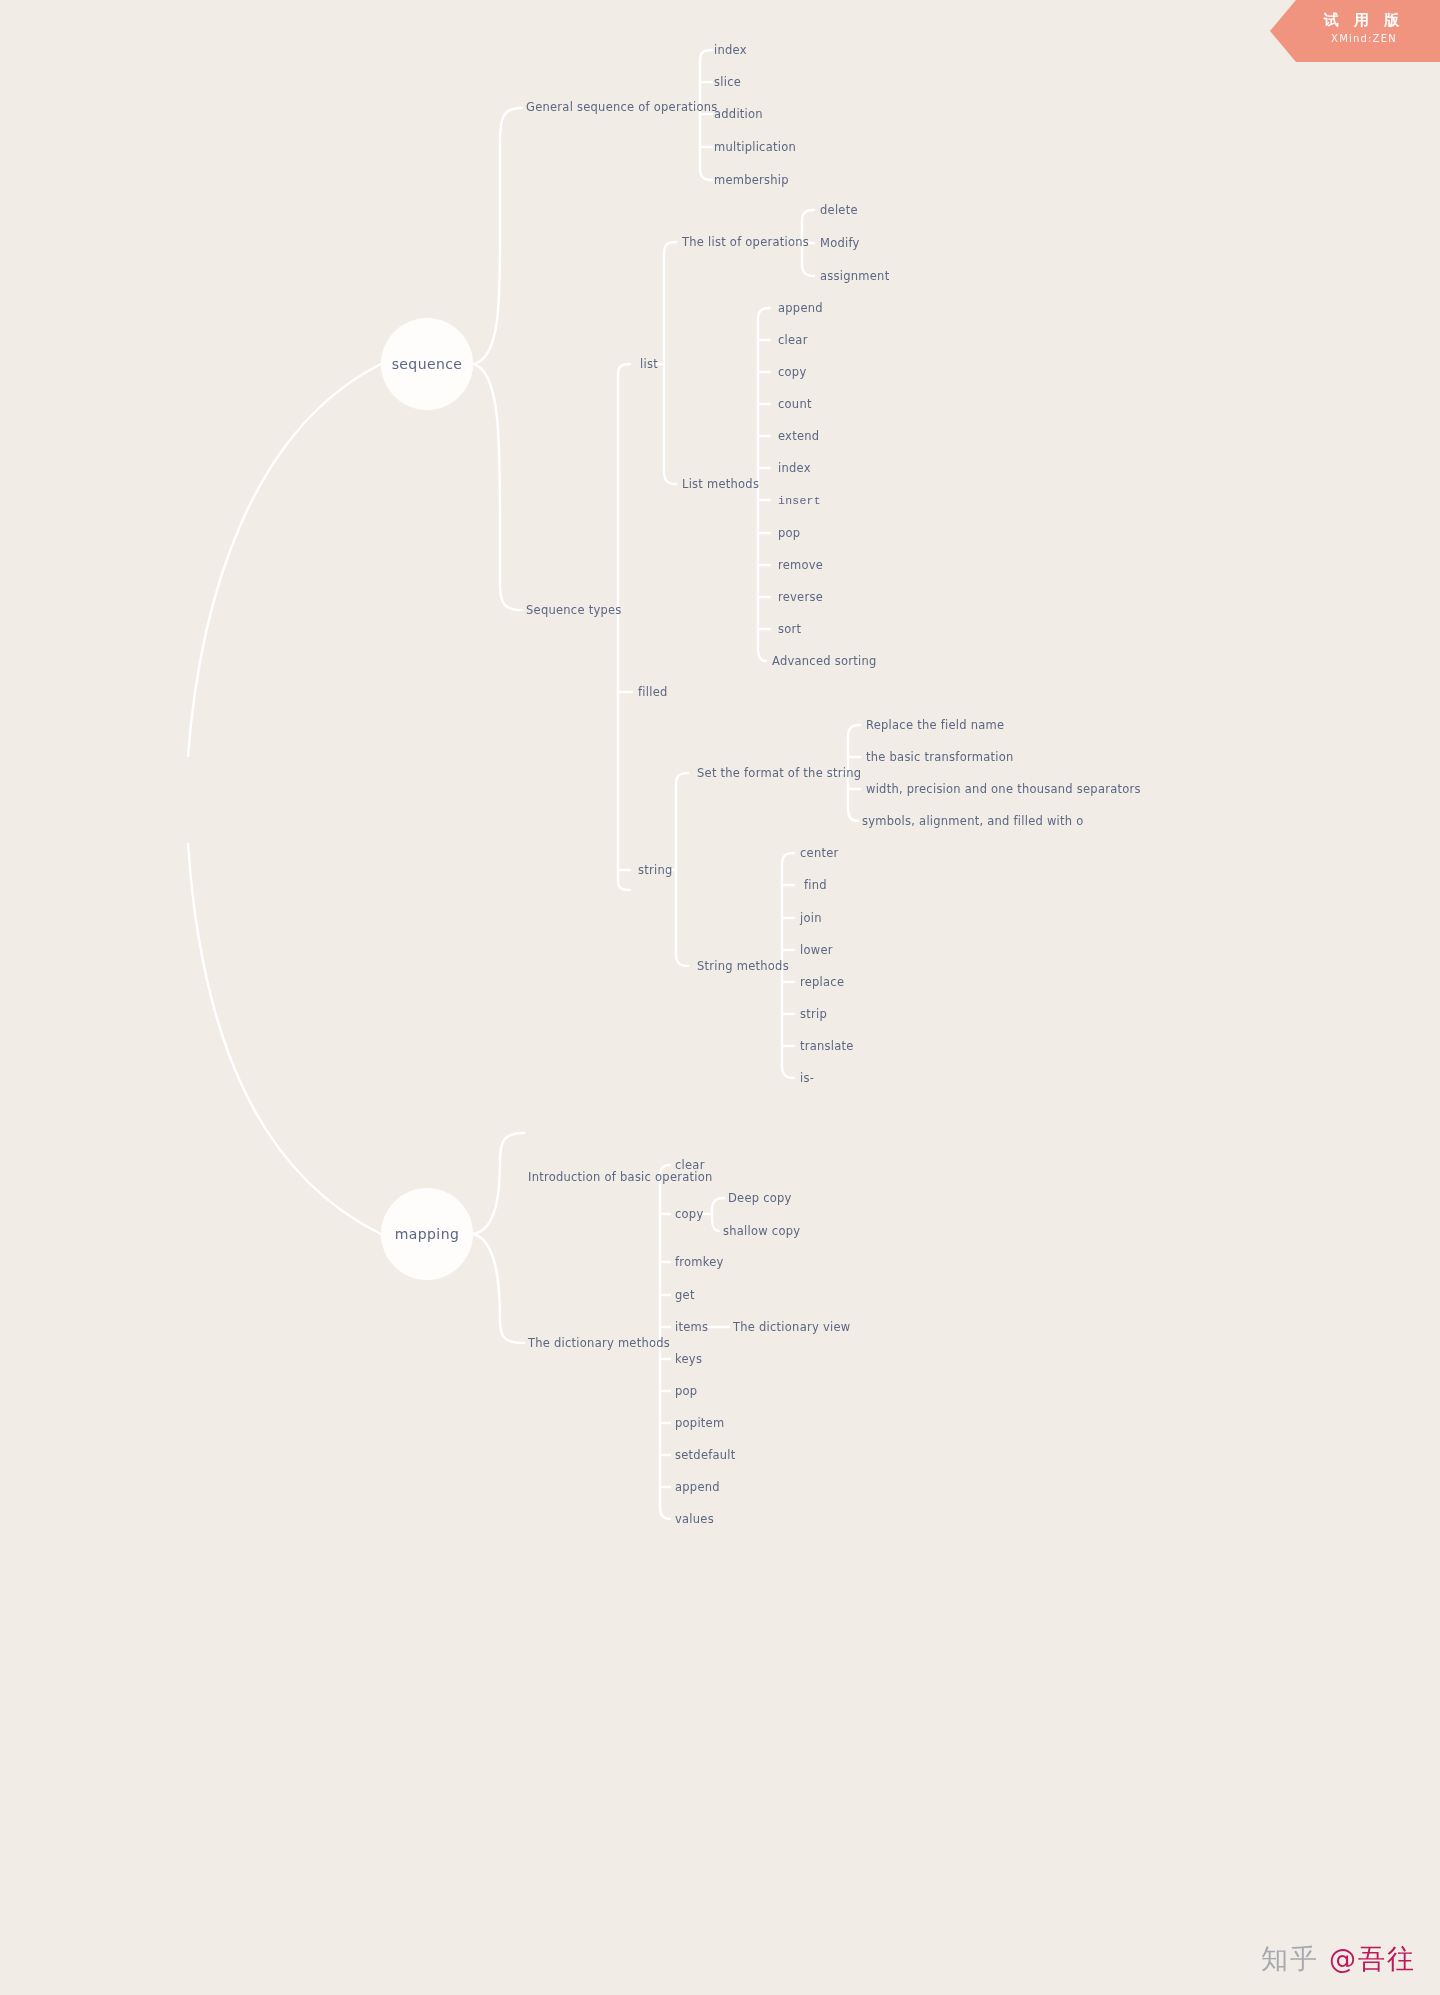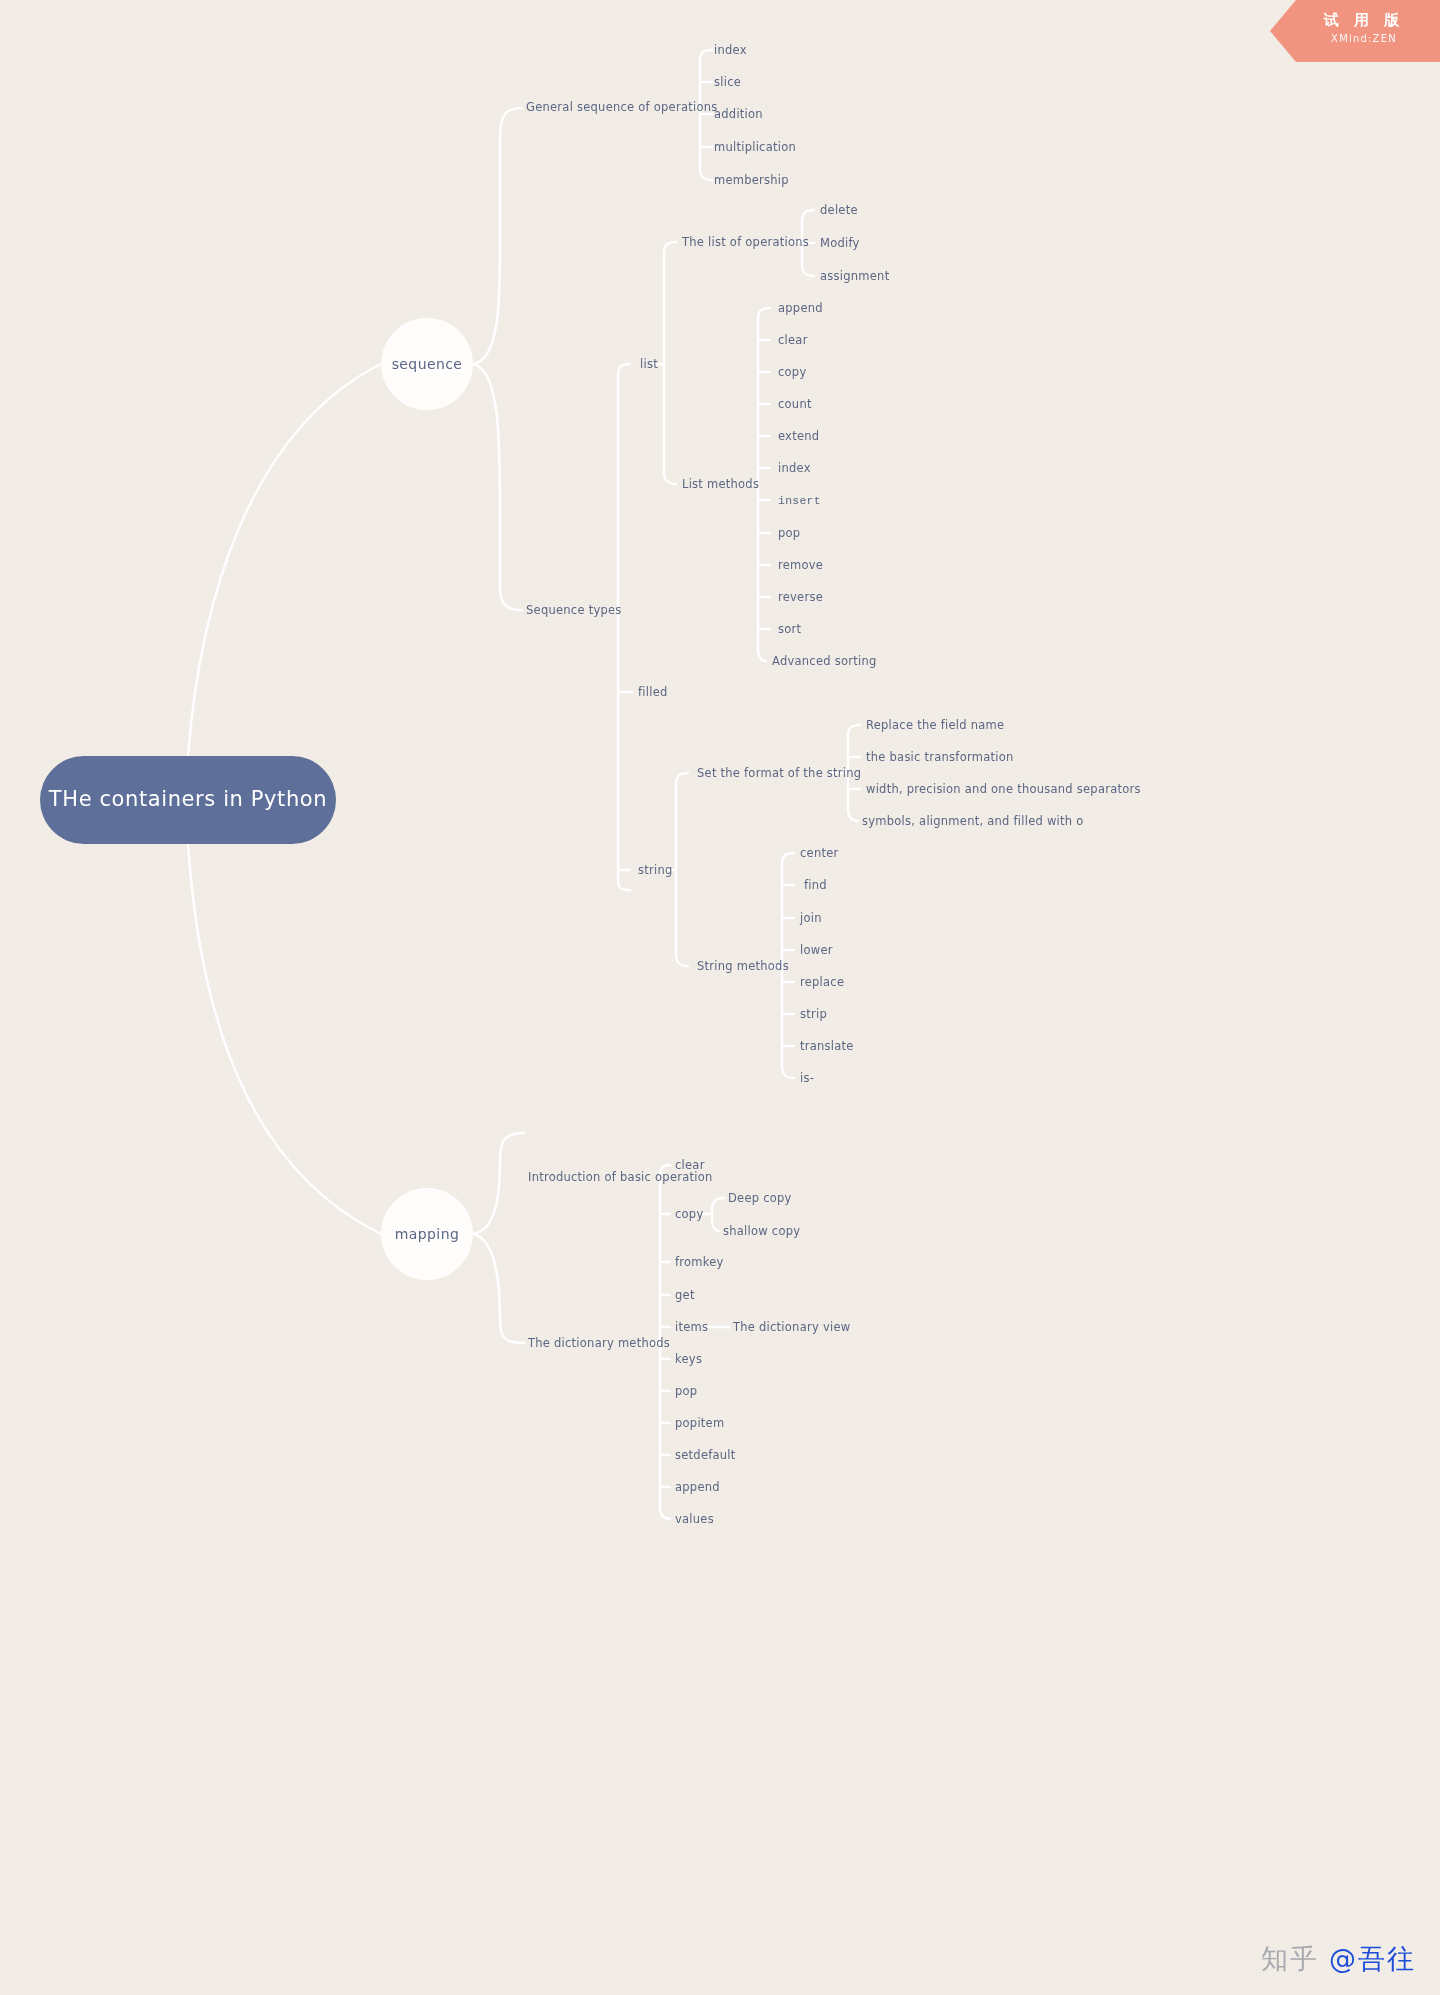--- a/index.html
+++ b/index.html
@@ -39,21 +39,21 @@
   .main-node#n-sequence{left:381px;top:318px;}
   .main-node#n-mapping{left:381px;top:1188px;}
 
   .lbl{position:absolute;font-size:11.5px;color:#5b6783;letter-spacing:.25px;
        transform:translateY(-50%);}
   .wm{
     position:absolute;right:24px;bottom:18px;color:#9fa3a8;
     font-size:26px;letter-spacing:2px;display:flex;align-items:center;gap:10px;
   }
   .wm .zh{font-size:27px;color:#a6a9ae;font-weight:500;}
-  .wm .han{font-size:27px;color:#1d4ed8;}
+  .wm .han{font-size:27px;color:#be185d;}
 </style>
 </head>
 <body>
 
 <div id="canvas">
 
   <svg class="links" viewBox="0 0 1440 1995" xmlns="http://www.w3.org/2000/svg">
     <g fill="none" stroke="#ffffff" stroke-width="2.4" stroke-linecap="round">
 
       <path d="M188 756 C 200 600, 250 430, 381 364"></path>
@@ -126,23 +126,20 @@
         <path d="M660 1455 L670 1455"></path>
       <path d="M660 1487 L670 1487"></path>
 
       <path d="M702 1214 L712 1214"></path>
       <path d="M712 1210 L712 1219 M712 1210 C712 1202, 715 1198, 724 1198 M712 1219 C712 1227, 715 1231, 719 1231"></path>
 
       <path d="M704 1327 L729 1327"></path>
     </g>
   </svg>
 
-  <div class="node root">
-    <span>THe containers in Python</span>
-  </div>
 
   <div class="node main-node" id="n-sequence">
     <span>sequence</span>
   </div>
   <div class="node main-node" id="n-mapping">
     <span>mapping</span>
   </div>
 
   <div id="labels">
       <div class="lbl" style="left: 526px; top: 107px;">General sequence of operations</div>

